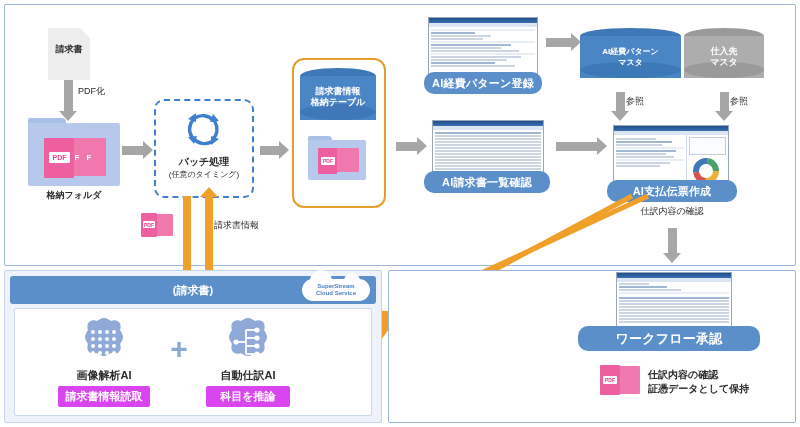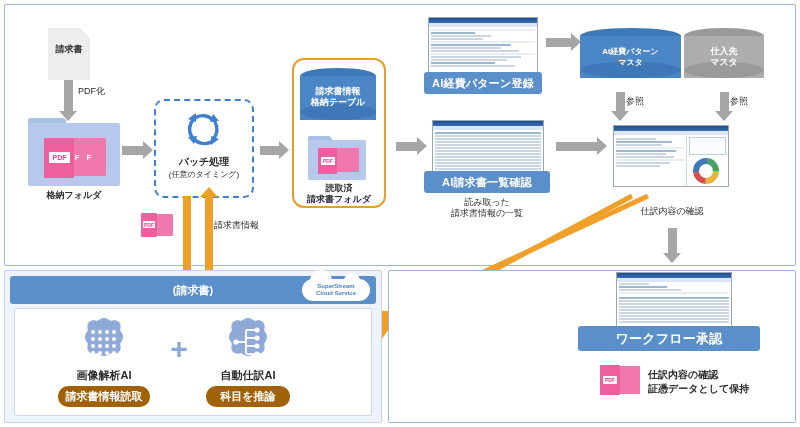--- a/index.html
+++ b/index.html
@@ -45,21 +45,21 @@
   .oarr-u{position:absolute;width:8px;background:#f0a028;}
   .oarr-u:after{content:"";position:absolute;top:-9px;left:-5px;
     border-bottom:10px solid #f0a028;border-left:9px solid transparent;border-right:9px solid transparent;}
   .shot{position:absolute;background:#fdfdfd;border:1px solid #9aa7b5;box-sizing:border-box;overflow:hidden;}
   .shot .tbar{height:5px;background:linear-gradient(#1f4f8f,#3a6fb0);}
   .shot .tbar2{height:4px;background:#dce6f2;border-bottom:1px solid #b9c7d8;}
   .shot .body{position:absolute;left:0;right:0;top:9px;bottom:0;background:#ffffff;}
   .row{height:2px;margin:1px 2px;background:#ccd6e2;}
   .row.b{background:#9fb7d2;}
   .row.w{background:#e8eef5;}
-  .blue-btn{position:absolute;background:#5b8fc9;color:#fff;border-radius:3px;
+  .blue-btn{position:absolute;background:#5b8fc9;color:#fff;border-radius:10px;
     font-weight:bold;display:flex;align-items:center;justify-content:center;
     font-size:11px;letter-spacing:.2px;box-sizing:border-box;}
 
   
   .cyl{position:absolute;}
   .cyl .top{position:absolute;left:0;top:0;width:100%;height:16px;border-radius:50%;}
   .cyl .mid{position:absolute;left:0;top:8px;width:100%;}
   .cyl .bot{position:absolute;left:0;width:100%;height:16px;border-radius:50%;}
   .cyl .txt{position:absolute;left:0;width:100%;text-align:center;color:#fff;
     font-weight:bold;font-size:9px;line-height:11px;white-space:pre-line;}
@@ -91,22 +91,22 @@
 
   
   .flower{position:absolute;}
 
   .plus{position:absolute;color:#8aa8d8;font-size:30px;font-weight:bold;line-height:1;}
 
   .ss-header{position:absolute;background:#5b8fc9;border-radius:3px;color:#fff;
     font-weight:bold;display:flex;align-items:center;justify-content:center;}
   .ss-inner{position:absolute;background:#fff;border:1px solid #ccd8ea;box-sizing:border-box;border-radius:2px;}
 
-  .pill{position:absolute;background:#a16207;color:#fff;font-weight:bold;
-    display:flex;align-items:center;justify-content:center;font-size:11px;border-radius:10px;}
+  .pill{position:absolute;background:#d946ef;color:#fff;font-weight:bold;
+    display:flex;align-items:center;justify-content:center;font-size:11px;border-radius:2px;}
   svg{display:block;}
 </style>
 </head>
 <body>
 
 <div id="root">
 
   <div class="panel" id="panel-top"></div>
 
   <div class="docsheet" style="left:48px;top:28px;width:42px;height:52px;">
@@ -166,22 +166,20 @@
   <div class="folder" style="left:308px;top:136px;width:58px;height:44px;">
     <div class="tab" style="width:24px;background:#a9c0e6;"></div>
     <div class="body2" style="top:4px;width:58px;height:40px;background:#b6c9ec;"></div>
     <div class="pdfstack" style="left:9px;top:11px;width:44px;height:28px;">
       <div class="pdfpg" style="left:26px;top:1px;width:16px;height:24px;"></div>
       <div class="pdfpg" style="left:17px;top:1px;width:16px;height:24px;"></div>
       <div class="pdfpg lead" style="left:1px;top:1px;width:19px;height:26px;"></div>
       <div class="pdfbadge" style="left:4px;top:10px;width:14px;height:8px;font-size:5px;">PDF</div>
     </div>
   </div>
-  <div class="lbl b" style="left:296px;top:183px;width:86px;">読取済
-請求書フォルダ</div>
 
   <div class="shot" style="left:428px;top:17px;width:110px;height:62px;">
     <div class="tbar"></div>
       <div class="tbar2"></div>
     <div class="body">
       <div class="row w" style="margin-top:2px;"></div>
       <div class="row b" style="width:44px;"></div>
       <div class="row" style="width:60px;"></div>
       <div class="row" style="width:52px;"></div>
       <div class="row w"></div>
@@ -235,22 +233,20 @@
       <div class="row"></div>
         <div class="row"></div>
         <div class="row"></div>
       <div class="row"></div>
         <div class="row"></div>
         <div class="row"></div>
       <div class="row"></div>
     </div>
   </div>
   <div class="blue-btn" style="left:424px;top:171px;width:126px;height:22px;">AI請求書一覧確認</div>
-  <div class="lbl" style="left:420px;top:197px;width:134px;">読み取った
-請求書情報の一覧</div>
 
   <div class="arr-r" style="left:556px;top:142px;width:42px;"></div>
 
   <div class="shot" style="left:613px;top:125px;width:116px;height:62px;">
     <div class="tbar"></div>
       <div class="tbar2"></div>
     <div class="body" style="display:flex;">
       <div style="flex:1 1 auto;padding-top:2px;">
         <div class="row" style="width:40px;"></div>
         <div class="row b" style="width:56px;"></div>
@@ -267,20 +263,21 @@
         <div style="height:16px;border:1px solid #c3cedb;background:#fafcff;"></div>
         <svg width="34" height="26" viewBox="0 0 34 26" style="margin-top:3px;">
           <circle cx="17" cy="13" r="10" fill="none" stroke="#e8b23c" stroke-width="6" stroke-dasharray="16 47"></circle>
           <circle cx="17" cy="13" r="10" fill="none" stroke="#d84f4f" stroke-width="6" stroke-dasharray="14 49" stroke-dashoffset="-16"></circle>
           <circle cx="17" cy="13" r="10" fill="none" stroke="#3f78b8" stroke-width="6" stroke-dasharray="18 45" stroke-dashoffset="-30"></circle>
           <circle cx="17" cy="13" r="10" fill="none" stroke="#4aa06a" stroke-width="6" stroke-dasharray="15 48" stroke-dashoffset="-48"></circle>
         </svg>
       </div>
     </div>
   </div>
+  <div class="blue-btn" style="left:607px;top:180px;width:130px;height:22px;">AI支払伝票作成</div>
   <div class="lbl" style="left:607px;top:206px;width:130px;">仕訳内容の確認</div>
 
   <div class="oarr-d" style="left:183px;top:196px;height:76px;"></div>
   <div class="oarr-u" style="left:205px;top:196px;height:76px;"></div>
   <div class="pdfstack" style="left:141px;top:212px;width:34px;height:28px;">
     <div class="pdfpg" style="left:19px;top:2px;width:13px;height:22px;"></div>
     <div class="pdfpg" style="left:12px;top:2px;width:13px;height:22px;"></div>
     <div class="pdfpg lead" style="left:0px;top:1px;width:16px;height:24px;"></div>
     <div class="pdfbadge" style="left:2px;top:9px;width:12px;height:7px;font-size:5px;">PDF</div>
   </div>

